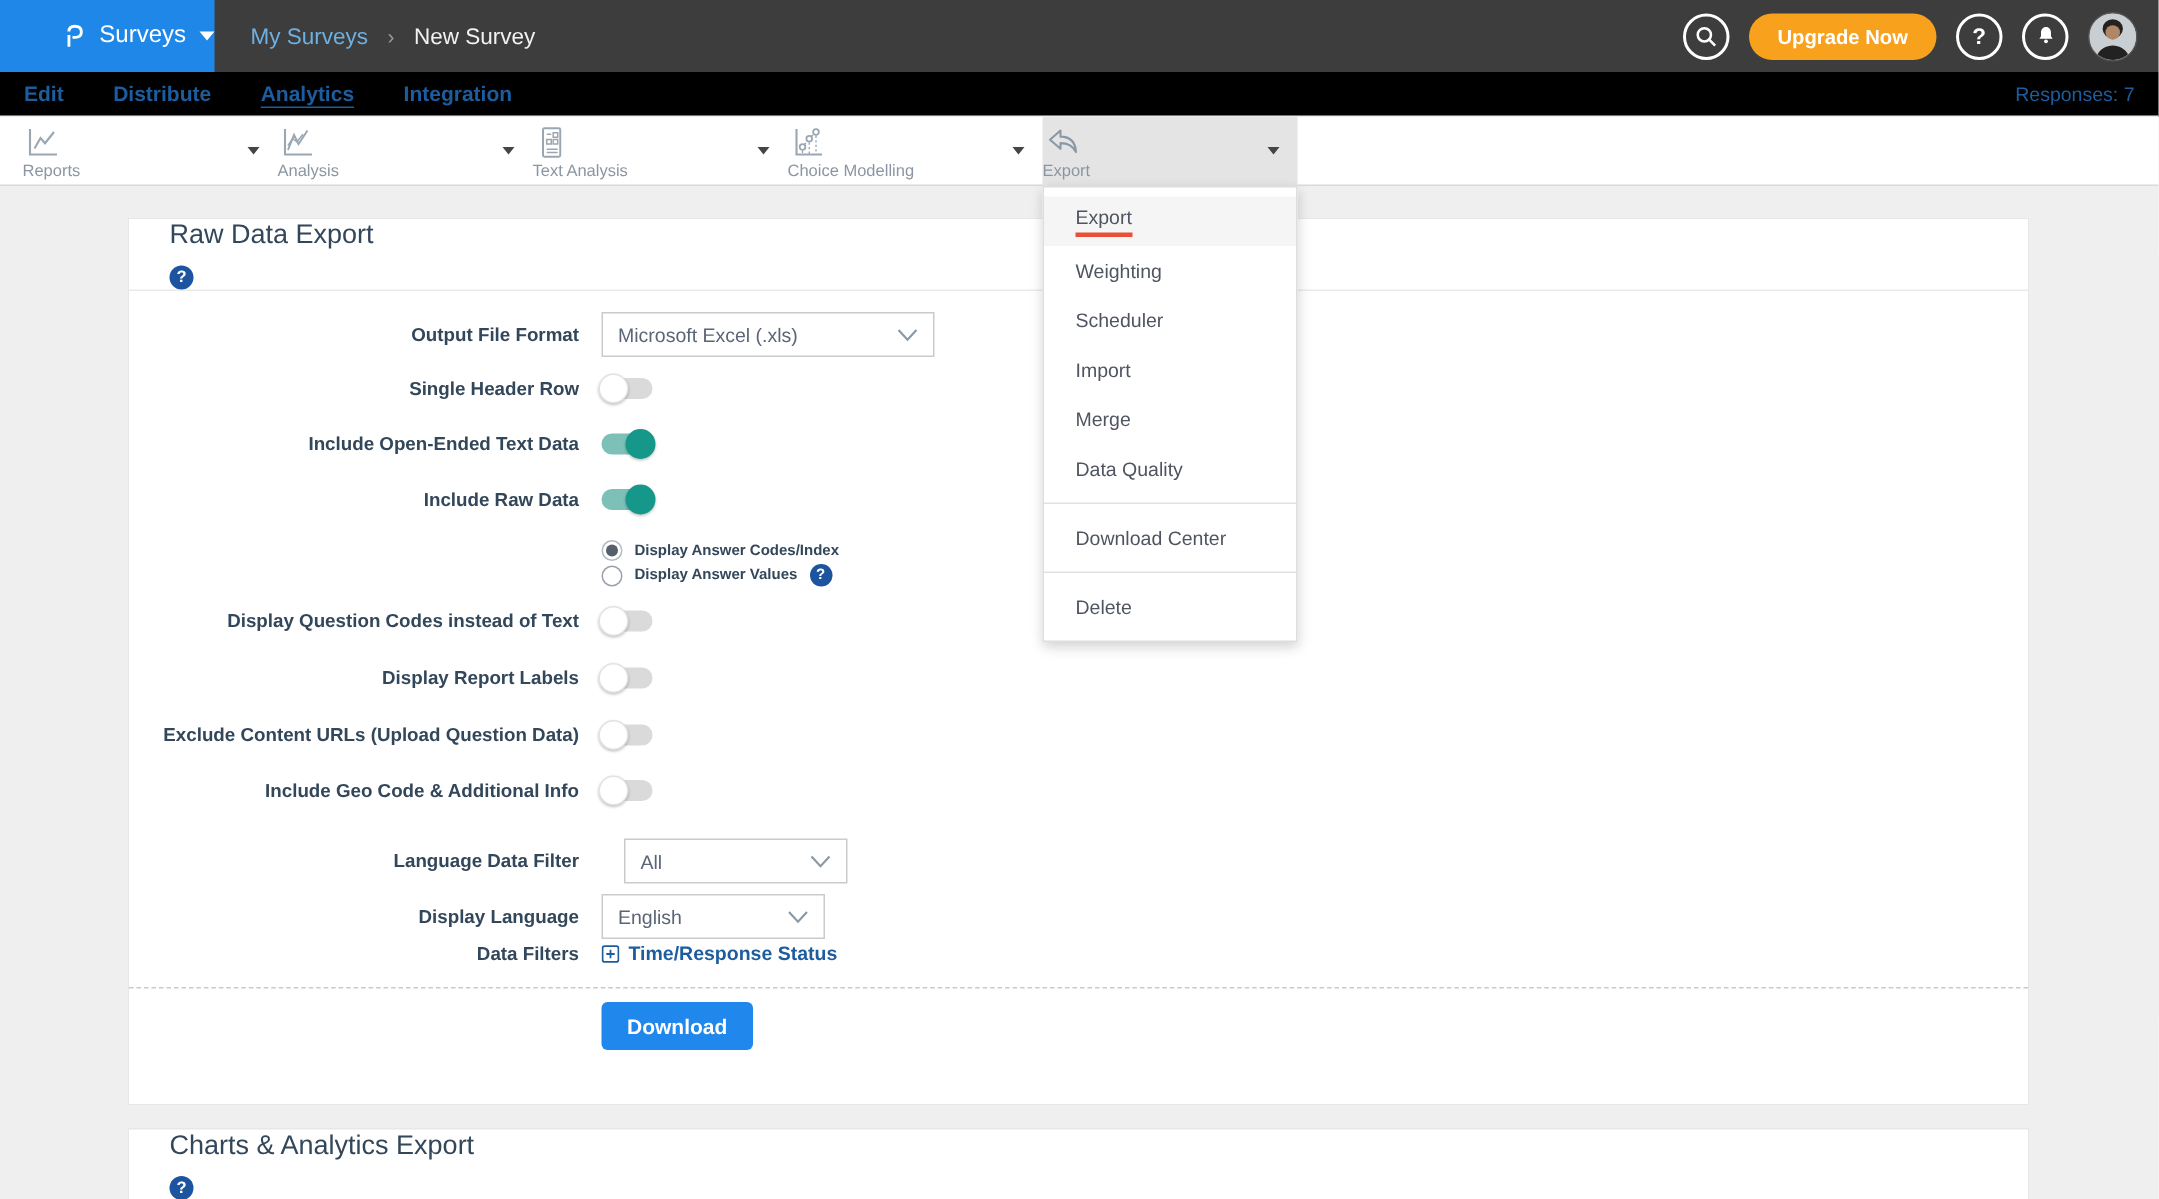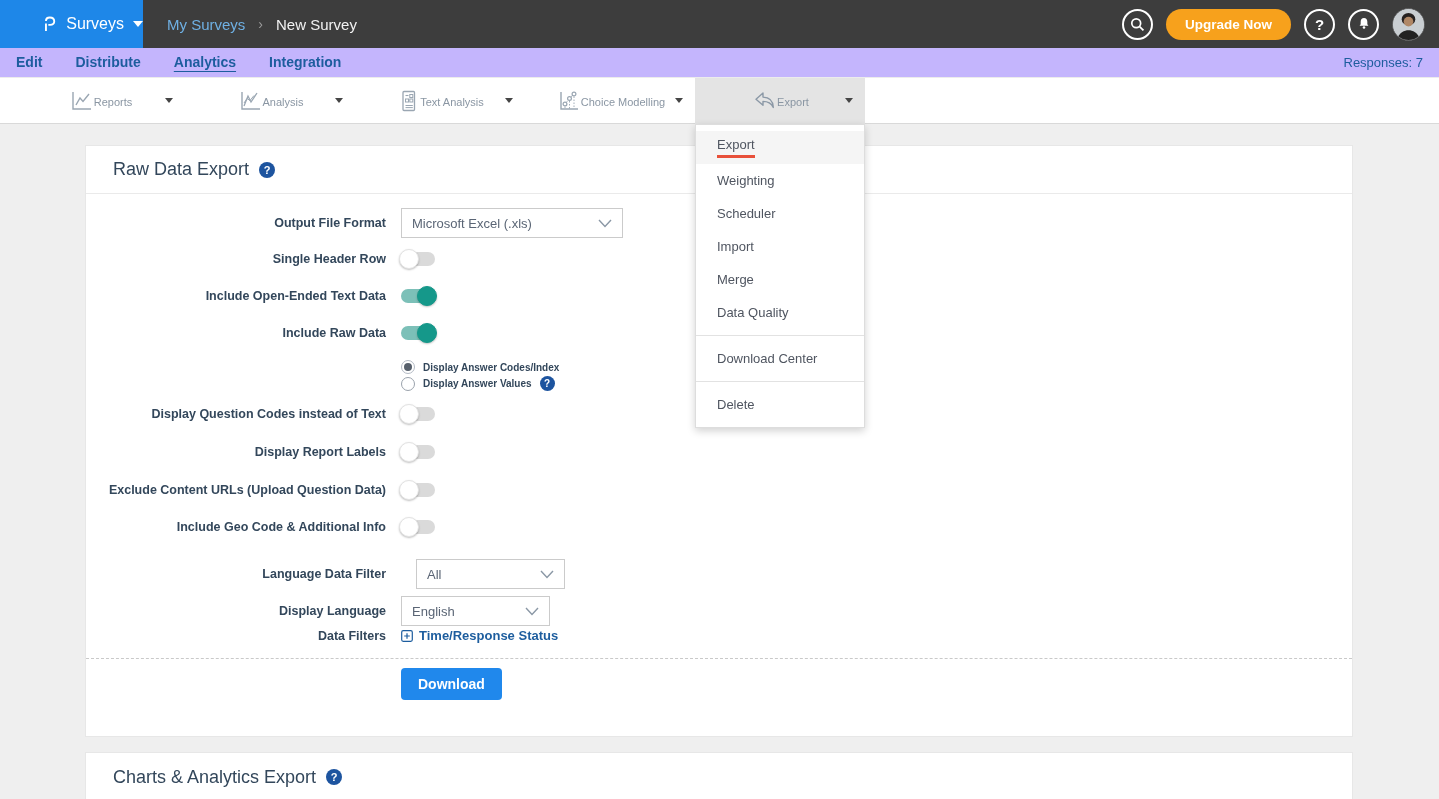--- a/index.html
+++ b/index.html
@@ -21,32 +21,32 @@
   .topbar-right { margin-left:auto; display:flex; align-items:center; gap:13px; padding-right:14px; }
   .circle-btn { width:31px; height:31px; border:2px solid #fff; border-radius:50%; display:flex;
                 align-items:center; justify-content:center; cursor:pointer; color:#fff;
                 font-weight:bold; font-size:15px; }
   .upgrade-btn { background:var(--upgrade_orange); color:#fff; font-weight:bold; font-size:13.5px;
                  border:none; border-radius:16px; padding:8px 19px; cursor:pointer; }
   .avatar { width:33px; height:33px; border-radius:50%; overflow:hidden; cursor:pointer;
             border:1px solid #555; background:#c9ced2; }
 
   
-  .subnav { position:absolute; left:0; top:48px; width:100%; height:30px; background:#c4b5fd;
+  .subnav { position:absolute; left:0; top:48px; width:100%; height:30px; background:#000000;
             display:flex; align-items:center; padding:0 16px; border-bottom:1px solid #ececec; }
   .subnav .nav-item { font-size:14px; font-weight:bold; color:var(--link_blue); margin-right:33px;
                       cursor:pointer; padding-bottom:1px; }
   .subnav .nav-item.active { text-decoration:underline; text-underline-offset:4px; }
   .responses { margin-left:auto; font-size:13px; color:var(--link_blue); }
 
   
   .toolbar { position:absolute; left:0; top:78px; width:100%; height:46px; background:#fff;
              border-bottom:1px solid #d9d9d9; display:flex; padding-left:15px; }
-  .tool-btn { position:relative; width:170px; height:46px; display:flex; flex-direction:row;
-              align-items:center; justify-content:center; cursor:pointer; }
+  .tool-btn { position:relative; width:170px; height:46px; display:flex; flex-direction:column;
+              align-items:flex-start; justify-content:center; cursor:pointer; }
   .tool-btn.active { background:#e4e4e4; }
   .tool-btn svg { display:block; }
   .tool-btn .tool-label { font-size:11px; color:#8a96a3; margin-top:1px; }
   .tool-caret { position:absolute; right:12px; top:20px; width:0; height:0;
                 border-left:4.5px solid transparent; border-right:4.5px solid transparent;
                 border-top:5px solid #454545; cursor:pointer; }
 
   
   .export-menu { position:absolute; left:695px; top:124px; width:170px; background:#fff;
                  border:1px solid #ddd; box-shadow:0 3px 8px rgba(0,0,0,.18); z-index:40; }
@@ -54,22 +54,22 @@
                color:#4f5560; cursor:pointer; }
   .menu-item.active { background:#f5f5f5; }
   .menu-item.active span { border-bottom:3px solid var(--underline_red); padding-bottom:3px; }
   .menu-divider { border:none; border-top:1px solid #e2e2e2; margin:6px 0; }
   .menu-pad { height:6px; }
 
   
   .card { position:absolute; left:85px; width:1268px; background:#fff; border:1px solid #e7e7e7; }
   .card1 { top:145px; height:592px; }
   .card2 { top:752px; height:60px; }
-  .card-header { height:48px; display:flex; align-items:center; gap:10px; padding-left:27px;
-                 border-bottom:1px solid #eaeaea; }
+  .card-header { height:48px; display:flex; align-items:flex-start; gap:10px; padding-left:27px;
+                 border-bottom:1px solid #eaeaea;flex-direction:column; }
   .card2 .card-header { border-bottom:none; }
   .card-title { font-size:18px; color:var(--heading_slate); }
   .help-badge { width:16px; height:16px; border-radius:50%; background:var(--help_blue); color:#fff;
                 font-size:11px; font-weight:bold; display:flex; align-items:center;
                 justify-content:center; cursor:pointer; }
   .help-badge.sm { width:15px; height:15px; font-size:10px; }
 
   
   .form { padding-top:14px; }
   .frow { display:flex; align-items:center; }

